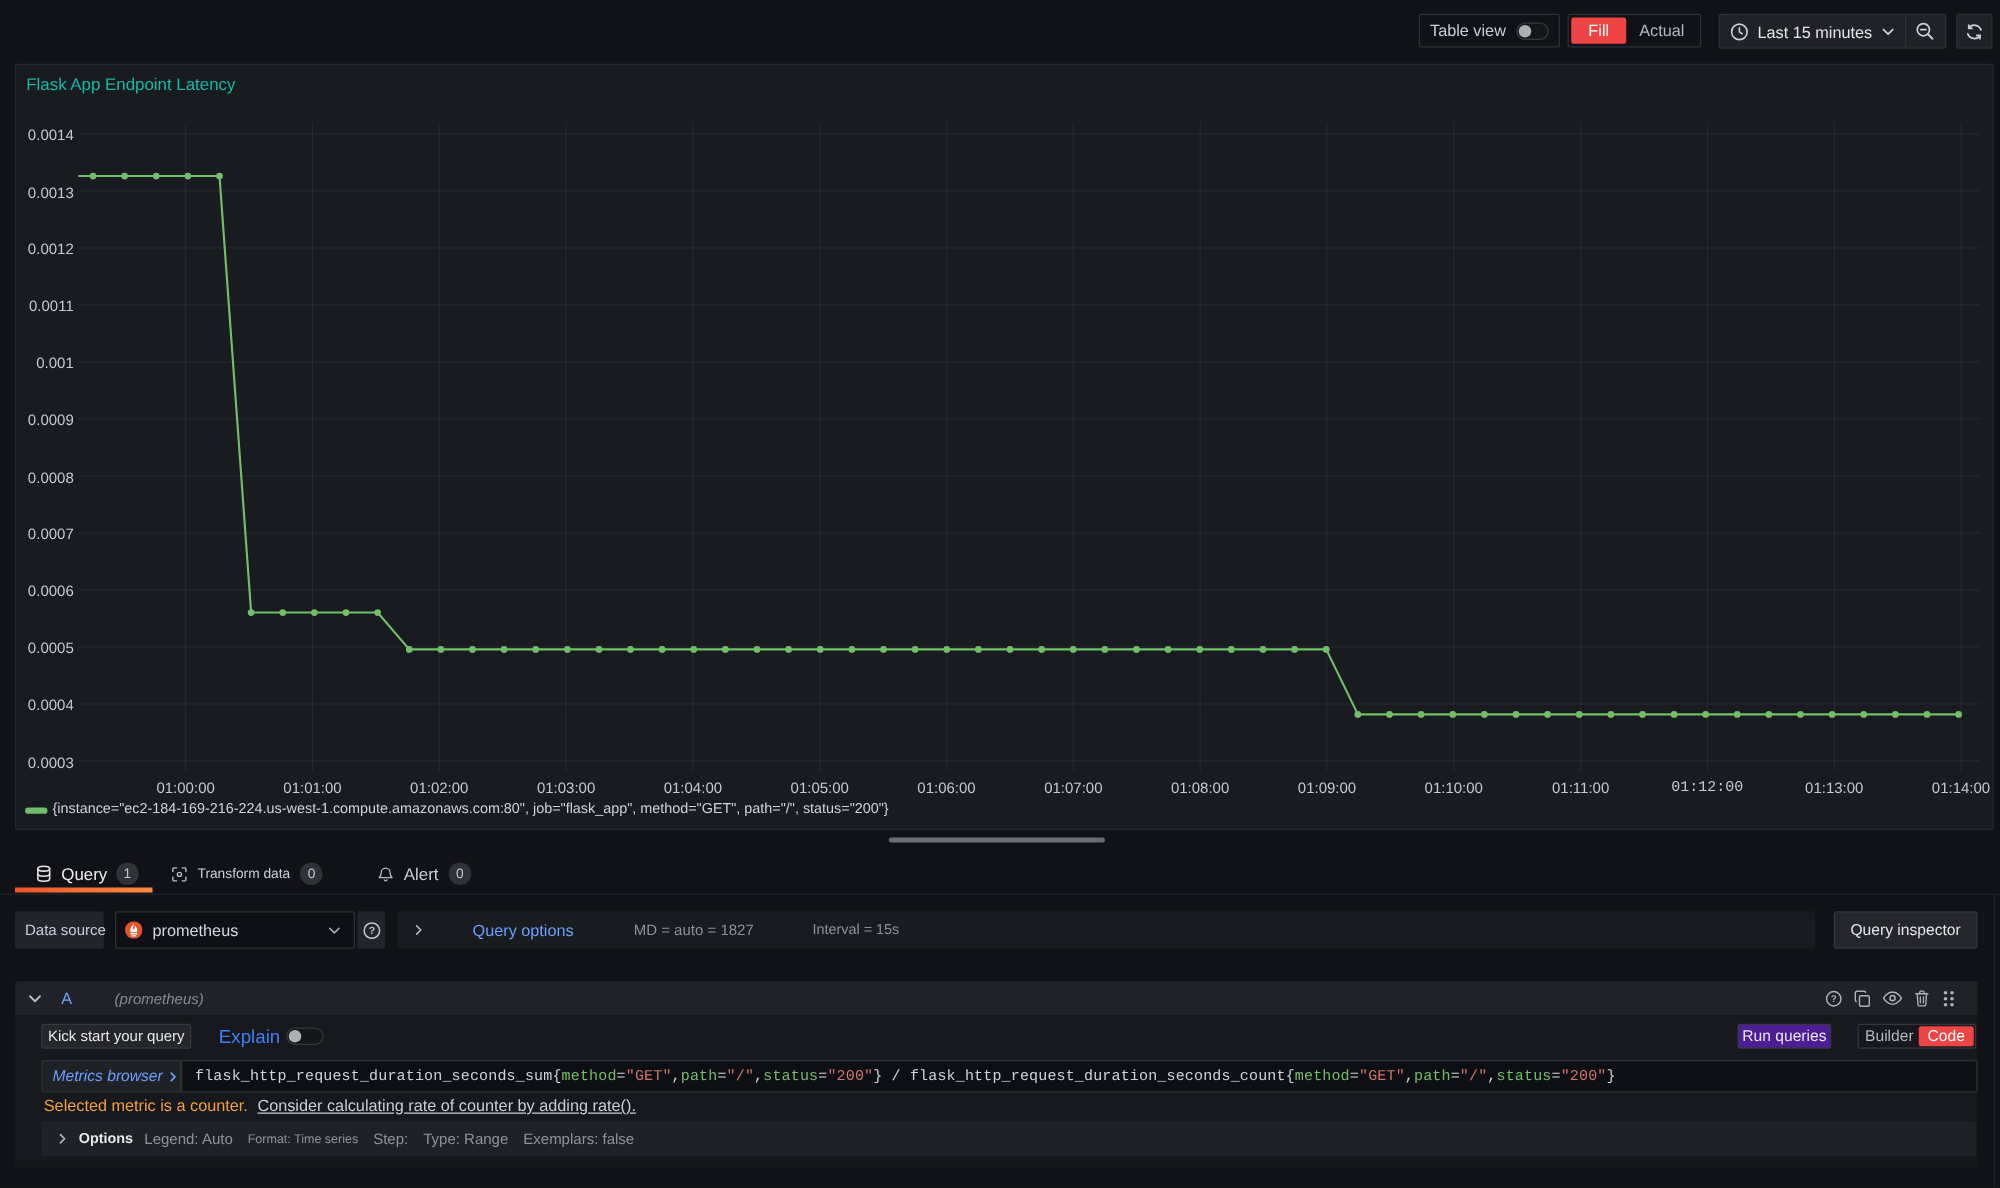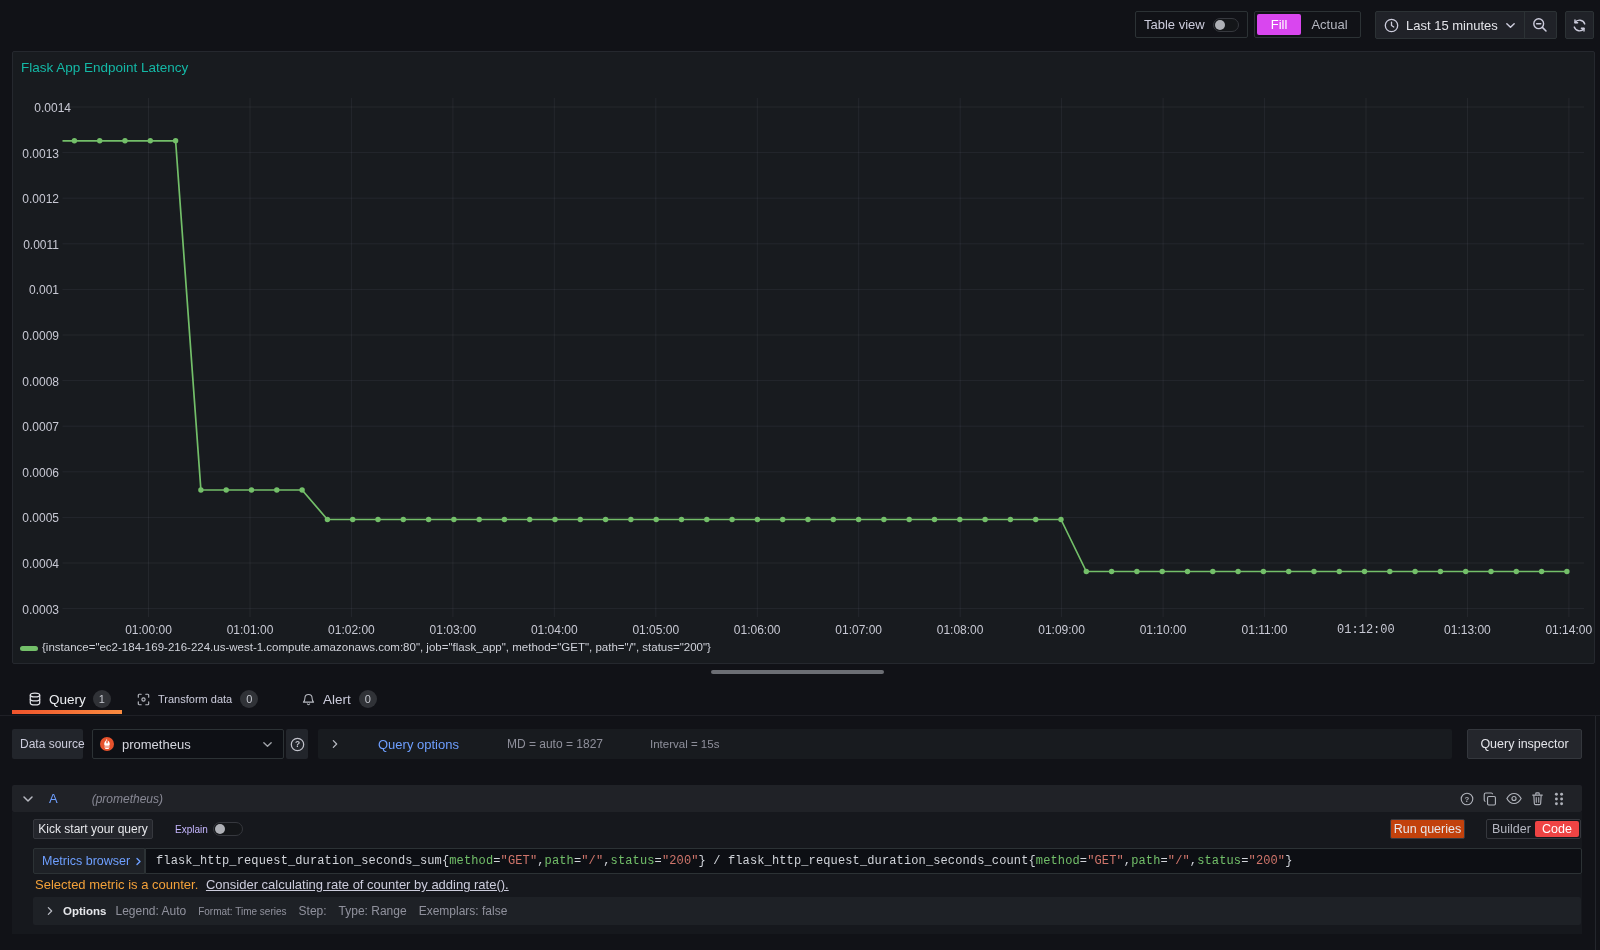--- a/index.html
+++ b/index.html
@@ -23,21 +23,21 @@
 <body>
 
 <div class="abs brd" style="left:1135px; top:11px; width:113px; height:27px; display:flex; align-items:center; padding:0 8px; gap:8px;">
   <span style="font-size:13px;">Table view</span>
   <span class="toggle">
       <span class="knob"></span>
     </span>
 </div>
 
 <div class="abs brd" style="left:1254px; top:11px; width:107px; height:27px; display:flex; background:#111217; padding:2px;">
-  <span style="flex:0 0 44px; background:#d946ef; border-radius:2px; color:#ffffff; font-size:13px; font-weight:500; display:flex; align-items:center; justify-content:center;">Fill</span>
+  <span style="flex:0 0 44px; background:#ef4444; border-radius:2px; color:#ffffff; font-size:13px; font-weight:500; display:flex; align-items:center; justify-content:center;">Fill</span>
   <span style="flex:1; color:#b4b6c0; font-size:13px; display:flex; align-items:center; justify-content:center;">Actual</span>
 </div>
 
 <div class="abs" style="left:1375px; top:11px; width:182px; height:28px; background:#202228; border:1px solid #2c3235; border-radius:2px; display:flex; align-items:center;">
   <svg class="icon" width="15" height="15" viewBox="0 0 16 16" style="margin-left:8px;">
     <circle cx="8" cy="8" r="6.6" fill="none" stroke="#ccccdc" stroke-width="1.4"></circle>
     <path d="M8 4.5V8l2.4 1.6" fill="none" stroke="#ccccdc" stroke-width="1.4" stroke-linecap="round"></path>
   </svg>
   <span style="font-size:13px; font-weight:500; color:#e3e4e9; margin-left:7px;">Last 15 minutes</span>
   <svg class="icon" width="11" height="11" viewBox="0 0 12 12" style="margin-left:7px;">
@@ -152,21 +152,21 @@
       <circle cx="1440.4" cy="571.5" r="2.7"></circle>
       <circle cx="1465.7" cy="571.5" r="2.7"></circle>
       <circle cx="1491.0" cy="571.5" r="2.7"></circle>
       <circle cx="1516.3" cy="571.5" r="2.7"></circle>
       <circle cx="1541.6" cy="571.5" r="2.7"></circle>
       <circle cx="1566.9" cy="571.5" r="2.7"></circle>
     </g>
 </svg>
 
 <div class="abs" style="left:0px; top:0px; font-size:12px; color:#c8c9d4;">
-  <div class="abs" style="left:12px; top:101px; width:59px; text-align:right;">0.0014</div>
+  <div class="abs" style="left:0; top:101px; width:59px; text-align:right;">0.0014</div>
   <div class="abs" style="left:0; top:146.6px; width:59px; text-align:right;">0.0013</div>
   <div class="abs" style="left:0; top:192.2px; width:59px; text-align:right;">0.0012</div>
   <div class="abs" style="left:0; top:237.8px; width:59px; text-align:right;">0.0011</div>
   <div class="abs" style="left:0; top:283.4px; width:59px; text-align:right;">0.001</div>
   <div class="abs" style="left:0; top:329px; width:59px; text-align:right;">0.0009</div>
   <div class="abs" style="left:0; top:374.6px; width:59px; text-align:right;">0.0008</div>
   <div class="abs" style="left:0; top:420.2px; width:59px; text-align:right;">0.0007</div>
   <div class="abs" style="left:0; top:465.8px; width:59px; text-align:right;">0.0006</div>
   <div class="abs" style="left:0; top:511.4px; width:59px; text-align:right;">0.0005</div>
   <div class="abs" style="left:0; top:557px; width:59px; text-align:right;">0.0004</div>
@@ -294,35 +294,35 @@
     </svg>
   </span>
 </div>
 
 <div class="abs" style="left:12px; top:812px; width:1570px; height:122px; background:#16181d;"></div>
 
 <div class="abs" style="left:33px; top:819px; width:120px; height:20px; background:#24262c; border:1px solid #36383e; border-radius:2px; display:flex; align-items:center; justify-content:center;">
   <span style="font-size:12px; font-weight:500; color:#e6e7eb;">Kick start your query</span>
 </div>
 <div class="abs" style="left:175px; top:819px; height:20px; display:flex; align-items:center; gap:5px;">
-  <span style="font-size:10px; color:#c4b5fd;">Explain</span>
+  <span style="font-size:15px; color:#3b82f6;">Explain</span>
   <span class="toggle">
       <span class="knob"></span>
     </span>
 </div>
-<div class="abs" style="left:1390px; top:819px; width:75px; height:20px; background:#c2410c; border:1px solid #36383e; border-radius:2px; display:flex; align-items:center; justify-content:center;">
+<div class="abs" style="left:1390px; top:819px; width:75px; height:20px; background:#4c1d95; border:1px solid #36383e; border-radius:2px; display:flex; align-items:center; justify-content:center;">
   <span style="font-size:12.5px; font-weight:500; color:#e6e7eb;">Run queries</span>
 </div>
 <div class="abs" style="left:1486px; top:819px; width:95px; height:20px; border:1px solid #36383e; border-radius:2px; display:flex; padding:1px;">
   <span style="flex:1; font-size:12.5px; color:#b4b6c0; display:flex; align-items:center; justify-content:center;">Builder</span>
   <span style="flex:0 0 44px; background:#ef4444; border-radius:2px; font-size:12.5px; font-weight:500; color:#fff; display:flex; align-items:center; justify-content:center;">Code</span>
 </div>
 
 <div class="abs" style="left:33px; top:848px; width:112px; height:26px; background:#1e2126; border:1px solid #2c3235; border-radius:2px 0 0 2px; display:flex; align-items:center;">
-  <span class="blue" style="font-size:12.5px; margin-left:8px;">Metrics browser</span>
+  <span class="blue" style="font-size:12.5px; margin-left:8px;font-style:italic;">Metrics browser</span>
   <svg class="icon" width="9" height="9" viewBox="0 0 12 12" style="margin-left:4px;">
     <path d="M4 2l4 4-4 4" fill="none" stroke="#6e9fff" stroke-width="1.8" stroke-linecap="round" stroke-linejoin="round"></path>
   </svg>
 </div>
 <div class="abs" style="left:145px; top:848px; width:1437px; height:26px; background:#0d0f14; border:1px solid #2c3235; border-radius:0 2px 2px 0; display:flex; align-items:center;">
   <span style="font-family:'Liberation Mono',monospace; font-size:12px; letter-spacing:0.13px; margin-left:10px; color:#d1d4da; white-space:pre;">flask_http_request_duration_seconds_sum{<span style="color:#72bf69">method</span>=<span style="color:#d0756b">"GET"</span>,<span style="color:#72bf69">path</span>=<span style="color:#d0756b">"/"</span>,<span style="color:#72bf69">status</span>=<span style="color:#d0756b">"200"</span>} / flask_http_request_duration_seconds_count{<span style="color:#72bf69">method</span>=<span style="color:#d0756b">"GET"</span>,<span style="color:#72bf69">path</span>=<span style="color:#d0756b">"/"</span>,<span style="color:#72bf69">status</span>=<span style="color:#d0756b">"200"</span>}</span>
 </div>
 
 <div class="abs" style="left:35px; top:877px; font-size:13px;">
   <span style="color:#f3a13a;">Selected metric is a counter.</span>

